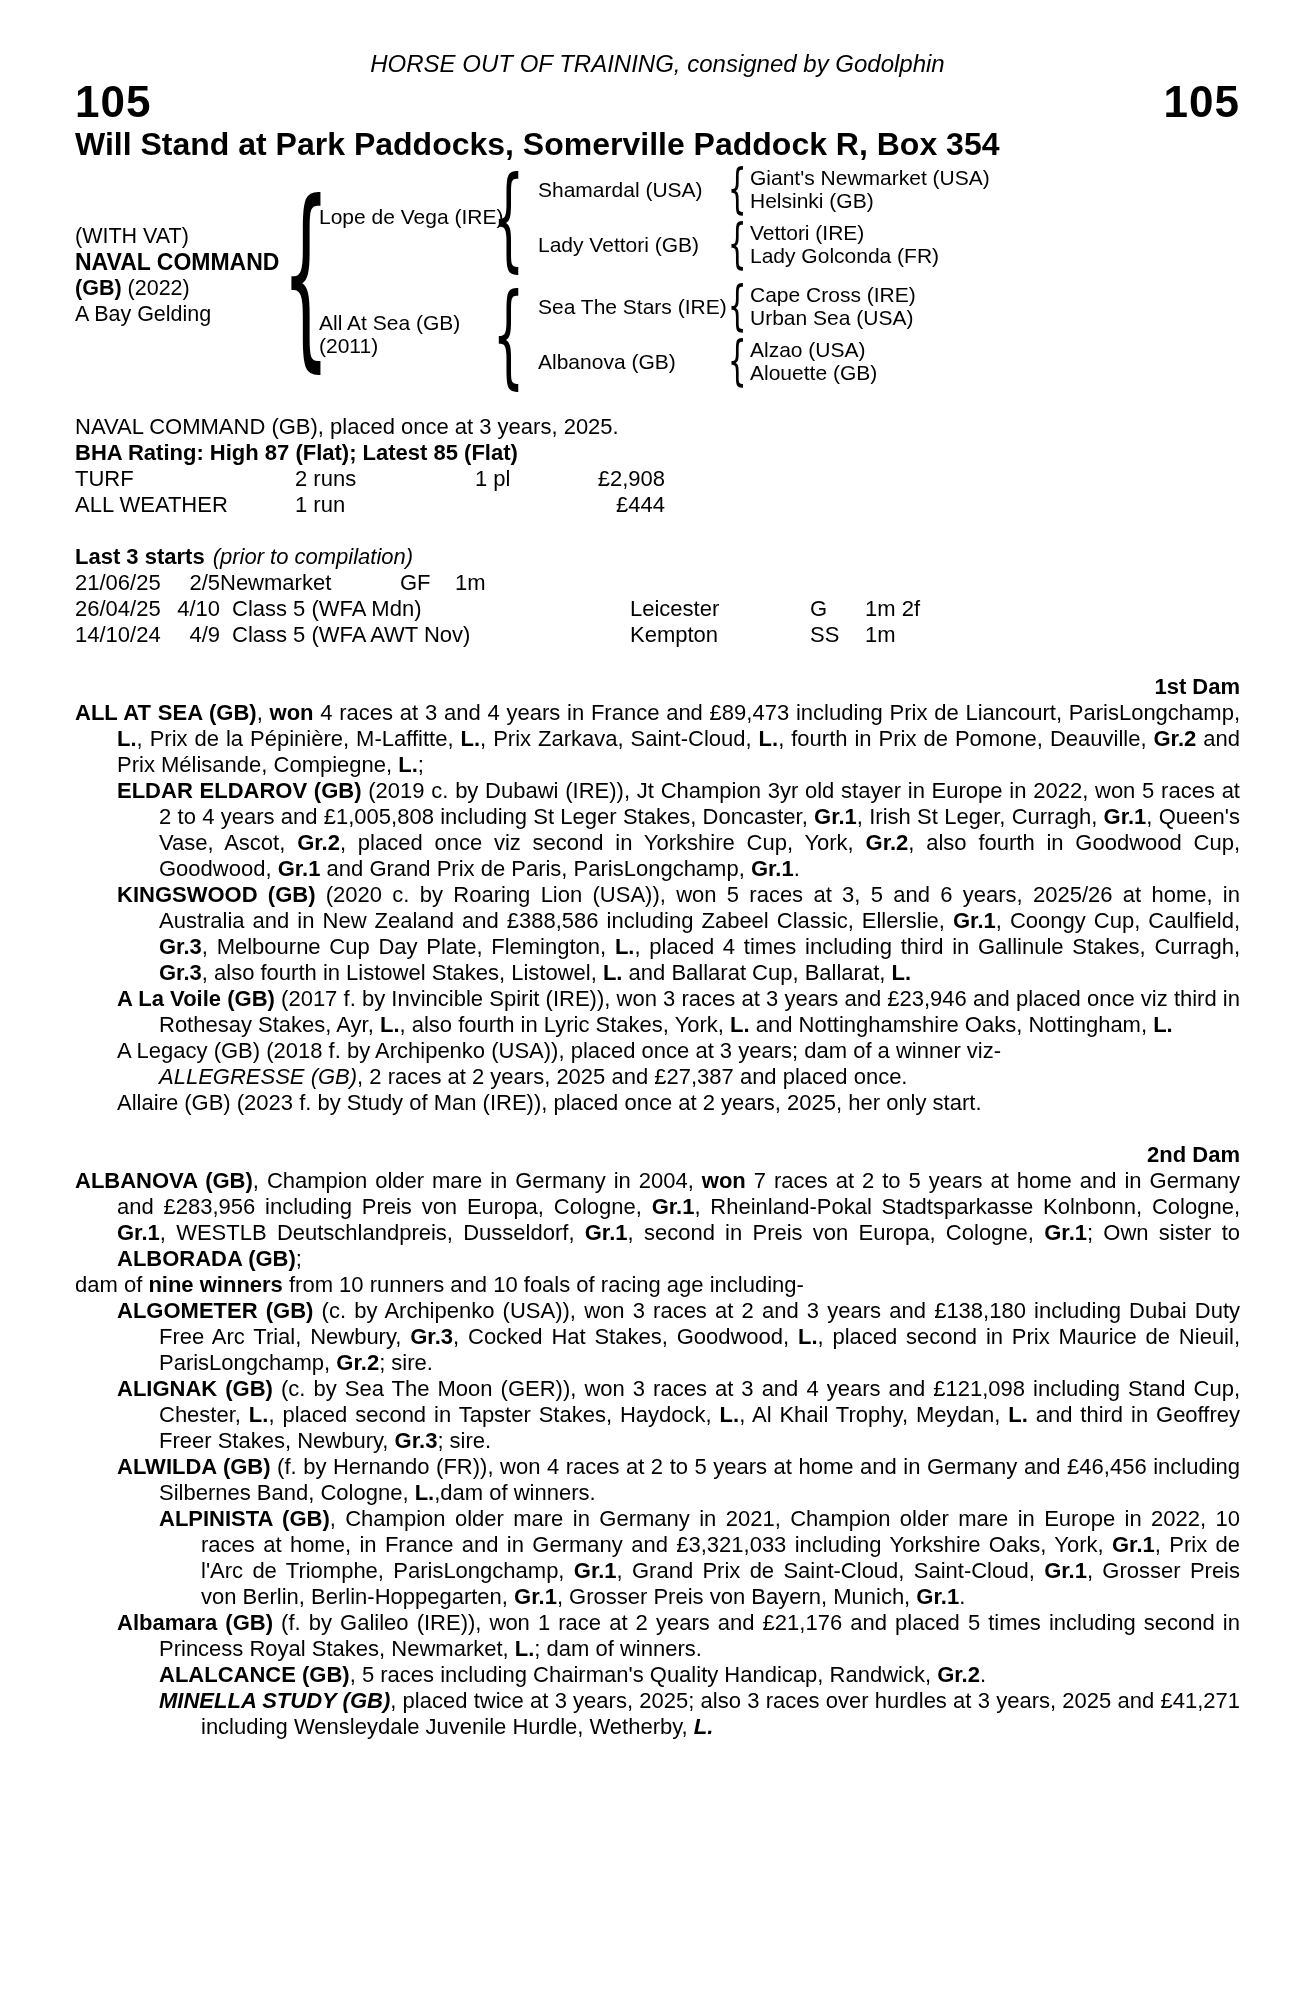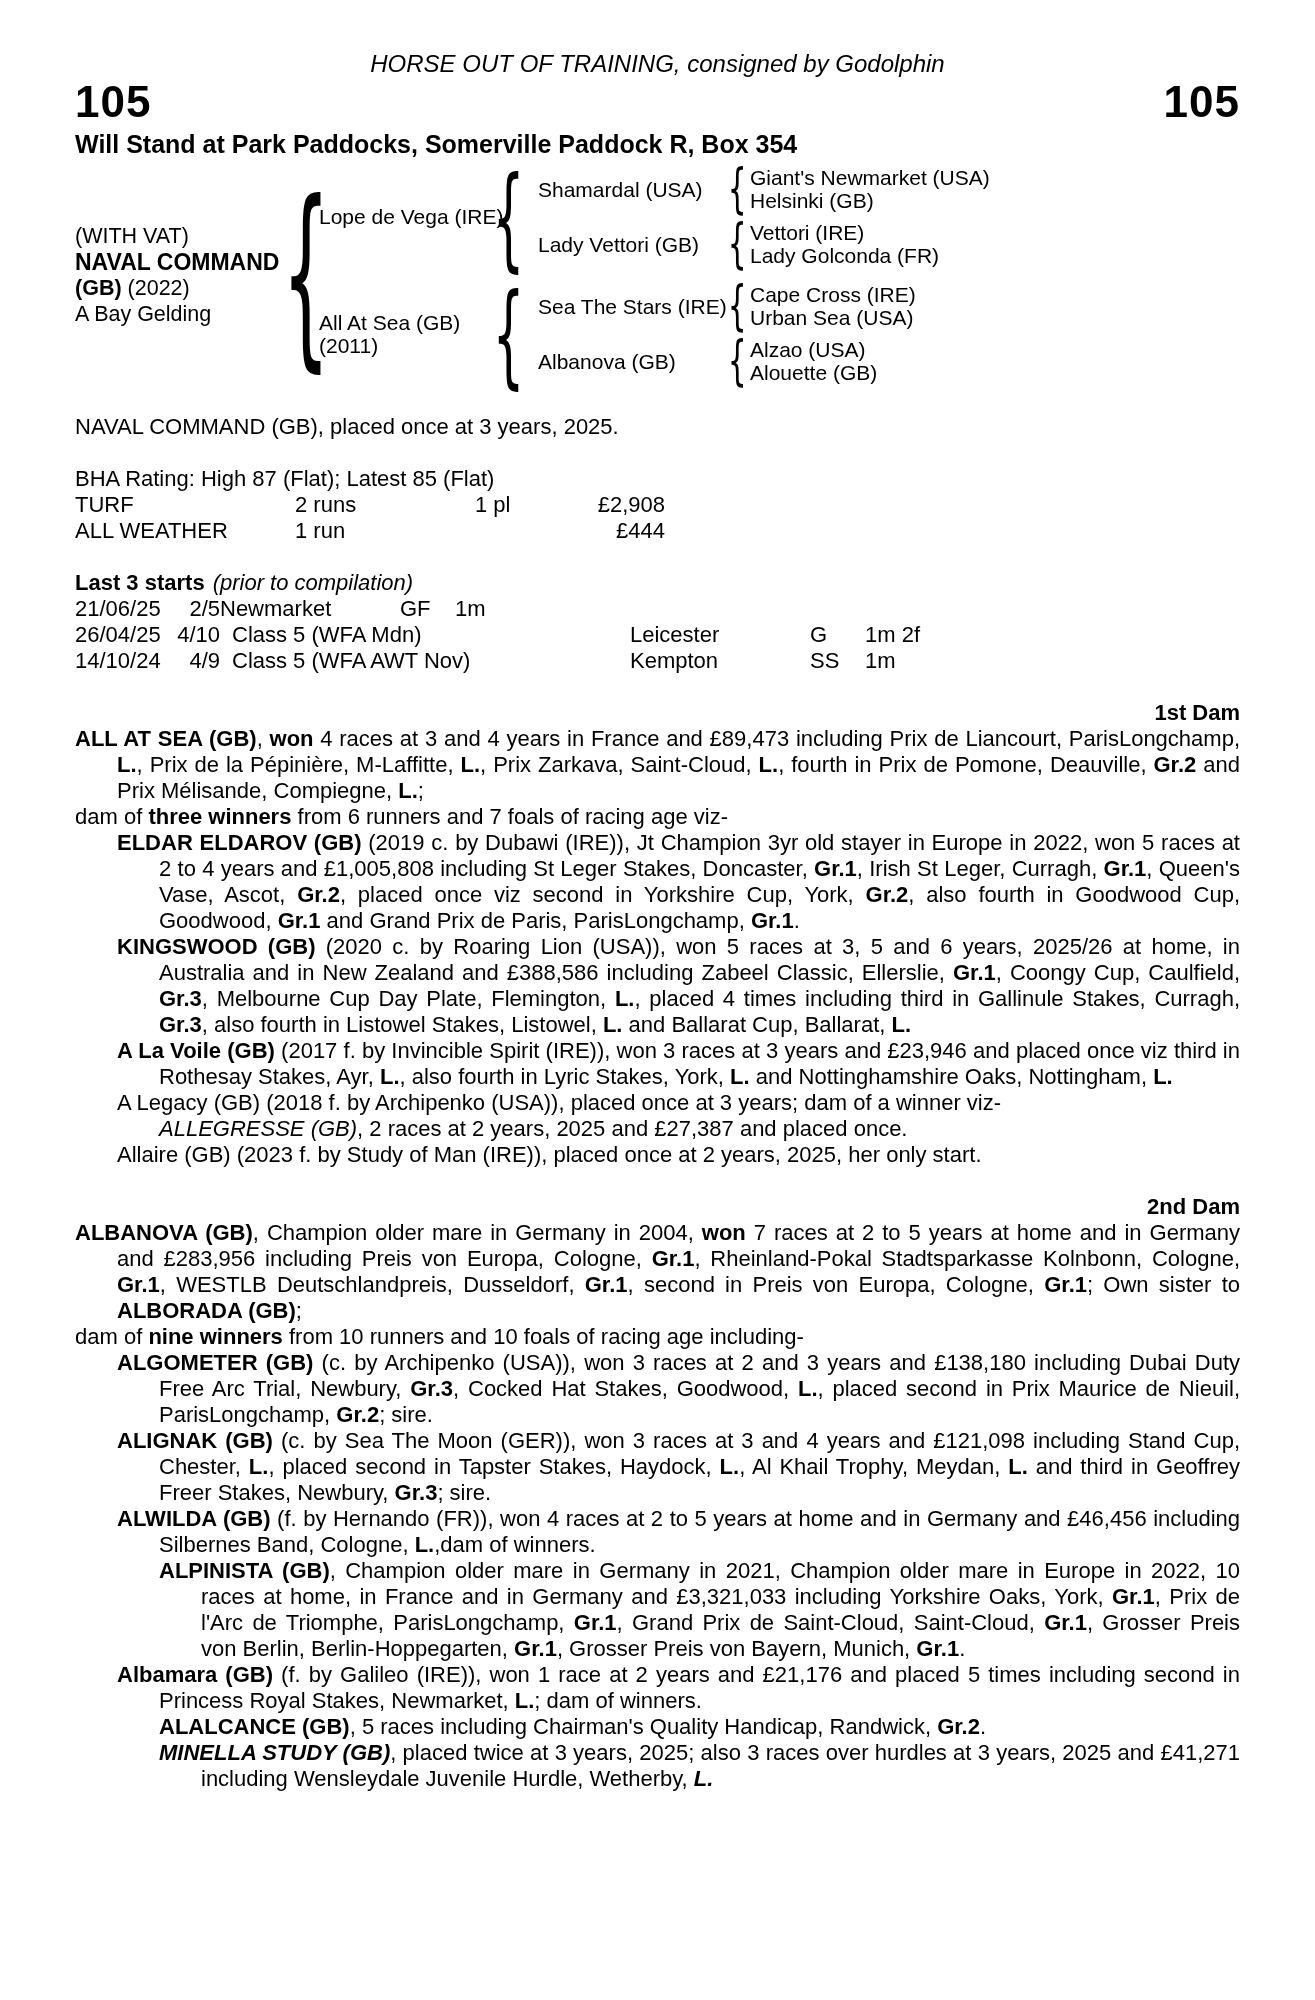--- a/index.html
+++ b/index.html
@@ -6,21 +6,21 @@
   html,body { background:#ffffff; }
   .page {
     width:1315px; height:2000px; padding:50px 75px 40px 75px;
     background:#ffffff; color:#000000;
     font-family:"Liberation Sans", sans-serif;
     overflow:hidden; position:relative;
   }
   .consign { text-align:center; font-style:italic; font-size:24px; line-height:28px; }
   .lot-row { display:flex; justify-content:space-between; align-items:flex-start; margin-top:2px; }
   .lot { font-size:44px; font-weight:700; line-height:44px; letter-spacing:1px; }
-  .stand { font-size:25px; font-weight:700; margin-top:6px; line-height:28px; }
+  .stand { font-size:32px; font-weight:700; margin-top:6px; line-height:28px; }
 
   
   .pedigree { display:flex; align-items:center; margin-top:8px; font-size:21px; line-height:23px; white-space:nowrap; }
   .ped-id { width:218px; line-height:26px; font-size:21.5px; flex:none; }
   .ped-id .name { font-weight:700; font-size:23px; }
   .ped-id .suffix { font-weight:700; }
   .ped-id .year { margin-left:6px; }
   .gen1col { display:flex; flex-direction:column; gap:16px; }
   .branch { display:flex; align-items:center; }
   .g1name { width:177px; flex:none; }
@@ -31,21 +31,21 @@
   .brace { width:26px; flex:none; display:flex; align-items:center; justify-content:center; line-height:0; }
   .brace span { display:block; font-family:"DejaVu Sans", sans-serif; font-weight:400; }
   .b2 span { font-size:54px; transform:scaleX(.55); }
   .b4 span { font-size:112px; transform:scaleX(.45); }
   .b8 span { font-size:198px; transform:scaleX(.38); }
 
   
   .body-text { font-size:22px; line-height:26px; }
   .b { font-weight:700; }
   .summary { margin-top:30px; }
-  .bha { font-weight:400; margin-top:26px; }
+  .bha { font-weight:700; }
   .rec-row { display:flex; }
   .rec-c1 { width:220px; }
   .rec-c2 { width:180px; }
   .rec-c3 { width:90px; }
   .rec-c4 { width:100px; text-align:right; }
   .starts { margin-top:26px; }
   .starts-head .sub { font-style:italic; margin-left:8px; }
   .start-row { display:flex; }
   .st-date { width:95px; flex:none; }
   .st-pos  { width:50px; flex:none; text-align:right; }
@@ -194,21 +194,20 @@
         <div class="st-race">Class 5 (WFA AWT Nov)</div>
         <div class="st-track">Kempton</div>
         <div class="st-going">SS</div>
         <div class="st-dist">1m</div>
       </div>
     </div>
 
     <div>
       <div class="dam-head">1st Dam</div>
       <p class="para hang"><span style="font-weight: 700;">ALL AT SEA (GB)</span><span>, </span><span style="font-weight: 700;">won</span><span> 4 races at 3 and 4 years in France and £89,473 including Prix de Liancourt, ParisLongchamp, </span><span style="font-weight: 700;">L.</span><span>, Prix de la Pépinière, M-Laffitte, </span><span style="font-weight: 700;">L.</span><span>, Prix Zarkava, Saint-Cloud, </span><span style="font-weight: 700;">L.</span><span>, fourth in Prix de Pomone, Deauville, </span><span style="font-weight: 700;">Gr.2</span><span> and Prix Mélisande, Compiegne, </span><span style="font-weight: 700;">L.</span><span>;</span></p>
-      <p class="para"><span>dam of </span><span style="font-weight: 700;">three winners</span><span> from 6 runners and 7 foals of racing age viz-</span></p>
       <p class="para lvl1"><span style="font-weight: 700;">ELDAR ELDAROV (GB)</span><span> (2019 c. by Dubawi (IRE)), Jt Champion 3yr old stayer in Europe in 2022, won 5 races at 2 to 4 years and £1,005,808 including St Leger Stakes, Doncaster, </span><span style="font-weight: 700;">Gr.1</span><span>, Irish St Leger, Curragh, </span><span style="font-weight: 700;">Gr.1</span><span>, Queen's Vase, Ascot, </span><span style="font-weight: 700;">Gr.2</span><span>, placed once viz second in Yorkshire Cup, York, </span><span style="font-weight: 700;">Gr.2</span><span>, also fourth in Goodwood Cup, Goodwood, </span><span style="font-weight: 700;">Gr.1</span><span> and Grand Prix de Paris, ParisLongchamp, </span><span style="font-weight: 700;">Gr.1</span><span>.</span></p>
       <p class="para lvl1"><span style="font-weight: 700;">KINGSWOOD (GB)</span><span> (2020 c. by Roaring Lion (USA)), won 5 races at 3, 5 and 6 years, 2025/26 at home, in Australia and in New Zealand and £388,586 including Zabeel Classic, Ellerslie, </span><span style="font-weight: 700;">Gr.1</span><span>, Coongy Cup, Caulfield, </span><span style="font-weight: 700;">Gr.3</span><span>, Melbourne Cup Day Plate, Flemington, </span><span style="font-weight: 700;">L.</span><span>, placed 4 times including third in Gallinule Stakes, Curragh, </span><span style="font-weight: 700;">Gr.3</span><span>, also fourth in Listowel Stakes, Listowel, </span><span style="font-weight: 700;">L.</span><span> and Ballarat Cup, Ballarat, </span><span style="font-weight: 700;">L.</span></p>
       <p class="para lvl1"><span style="font-weight: 700;">A La Voile (GB)</span><span> (2017 f. by Invincible Spirit (IRE)), won 3 races at 3 years and £23,946 and placed once viz third in Rothesay Stakes, Ayr, </span><span style="font-weight: 700;">L.</span><span>, also fourth in Lyric Stakes, York, </span><span style="font-weight: 700;">L.</span><span> and Nottinghamshire Oaks, Nottingham, </span><span style="font-weight: 700;">L.</span></p>
       <p class="para lvl1"><span>A Legacy (GB) (2018 f. by Archipenko (USA)), placed once at 3 years; dam of a winner viz-</span></p>
       <p class="para lvl2"><span style="font-style: italic;">ALLEGRESSE (GB)</span><span>, 2 races at 2 years, 2025 and £27,387 and placed once.</span></p>
       <p class="para lvl1"><span>Allaire (GB) (2023 f. by Study of Man (IRE)), placed once at 2 years, 2025, her only start.</span></p>
     </div>
 
     <div>
       <div class="dam-head">2nd Dam</div>

